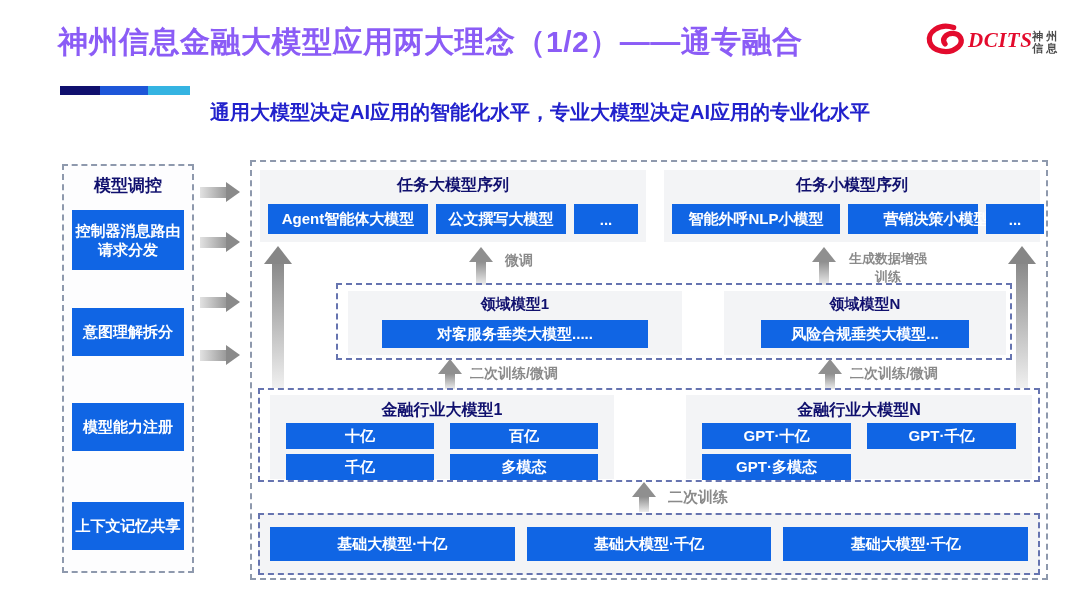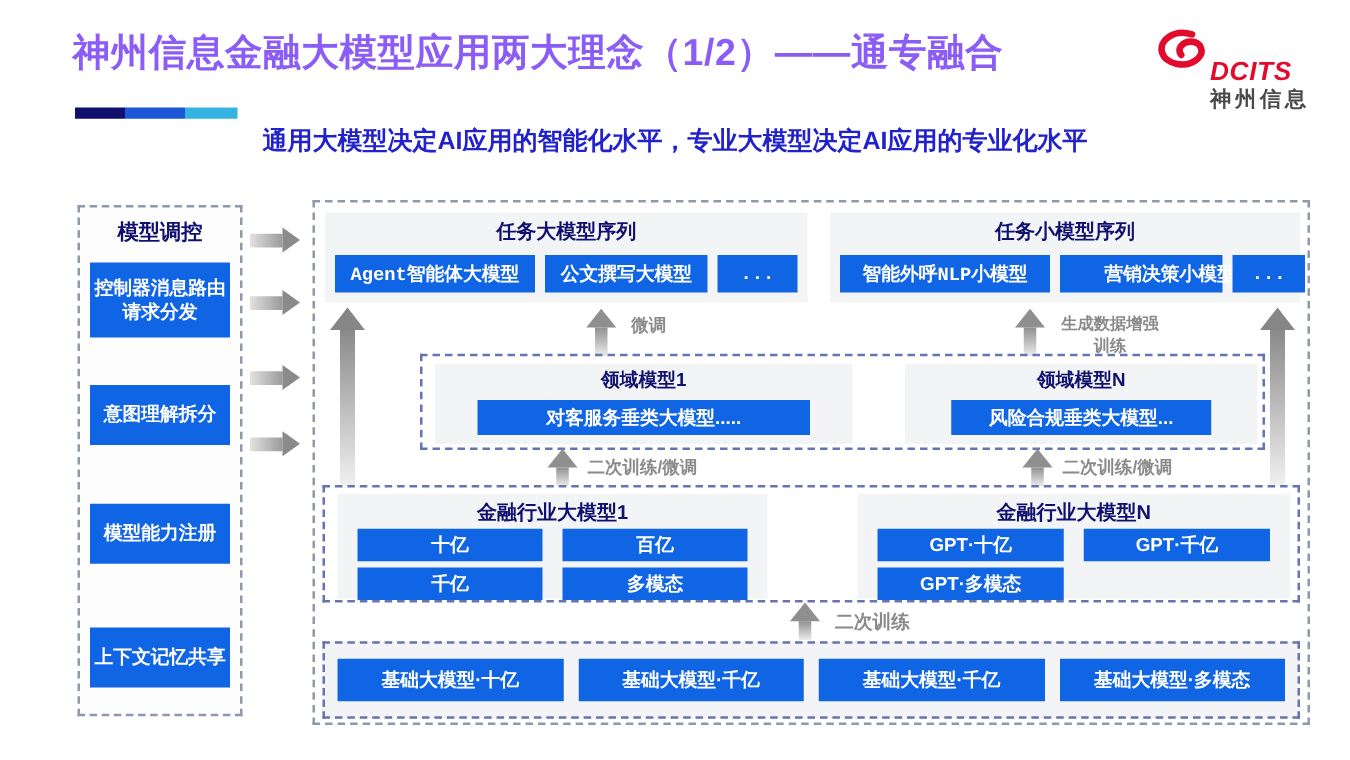--- a/index.html
+++ b/index.html
@@ -10,23 +10,23 @@
 
   
   .slide-title { left:58px; top:22px; font-size:30px; font-weight:bold; color:#8b5cf6; letter-spacing:0.5px; white-space:nowrap; }
   .accent-bar { left:60px; top:86px; width:130px; height:9px; display:flex; }
   .accent-bar .seg1 { width:40px; background:#10106e; }
   .accent-bar .seg2 { width:48px; background:#1e56d8; }
   .accent-bar .seg3 { width:42px; background:#35b4e2; }
   .slide-subtitle { left:150px; top:99px; width:780px; text-align:center; font-size:20px; font-weight:bold; color:#2222cc; white-space:nowrap; }
 
   .logo { right:18px; top:20px; width:140px; display:flex; align-items:flex-start; }
-  .logo-text { display:flex; flex-direction:column; line-height:1.05; margin-top:27px; }
+  .logo-text { display:flex; flex-direction:row; line-height:1.05; margin-top:9px;font-family:Liberation Serif, serif; }
   .logo-brand { color:#e30b2d; font-size:21px; font-weight:bold; font-style:italic; letter-spacing:0.5px; }
-  .logo-cn { color:#4a4a4a; font-size:17px; font-weight:bold; letter-spacing:3px; margin-top:2px;text-align:right; }
+  .logo-cn { color:#4a4a4a; font-size:11px; font-weight:bold; letter-spacing:3px; margin-top:2px; }
 
   
   .sidebar { left:62px; top:164px; width:132px; height:409px; border:2px dashed #8e99ad; background:#fdfdfe; }
   .sidebar-title { position:absolute; left:0; top:8px; width:100%; text-align:center; font-size:17px; font-weight:bold; color:#10106e; }
   .s-item { position:absolute; left:8px; right:8px; background:#1065e4; color:#fff; font-size:15px; font-weight:600; display:flex; align-items:center; justify-content:center; text-align:center; line-height:1.3; padding:2px; }
   .s-item-1 { top:44px;  height:60px; }
   .s-item-2 { top:142px; height:48px; }
   .s-item-3 { top:237px; height:48px; }
   .s-item-4 { top:336px; height:48px; }
 
@@ -46,21 +46,21 @@
   .arrow-label.wrap { white-space:normal; width:86px; text-align:center; font-size:13px; line-height:1.35; }
 
   
   .outer-box { left:250px; top:160px; width:798px; height:420px; border:2px dashed #8e99ad; }
 
   .panel { position:absolute; background:#f3f4f6; }
   .panel-title { position:absolute; left:0; top:5px; width:100%; text-align:center; font-size:16px; font-weight:bold; color:#10106e; white-space:nowrap; }
 
   .chip { background:#1065e4; color:#fff; font-size:15px; font-weight:600; display:flex; align-items:center; justify-content:center; text-align:center; white-space:nowrap; }
 
-  .task-panel { top:170px; height:72px;font-family:Liberation Mono, monospace; }
+  .task-panel { top:170px; height:72px; }
   .task-panel .chip-row { position:absolute; left:8px; top:34px; display:flex; gap:8px; }
   .task-panel .chip { height:30px; }
 
   .dashed-box { position:absolute; border:2px dashed #6674b0; }
 
   .domain-panel { top:6px; height:64px; }
   .domain-panel .chip { position:absolute; top:29px; height:28px; left:50%; transform:translateX(-50%); }
   .domain-panel .panel-title { font-size:15px; top:4px; }
 
   .industry-panel { top:5px; height:84px; }
@@ -208,14 +208,13 @@
 <div class="arrow-up" style="left:632px; top:482px; height:30px;">
     <span class="head"></span>
     <span class="shaft"></span>
   </div>
 <div class="arrow-label" style="left:668px; top:488px; font-size:15px;">二次训练</div>
 
 <div class="abs base-box">
   <div class="chip">基础大模型·十亿</div>
   <div class="chip">基础大模型·千亿</div>
   <div class="chip">基础大模型·千亿</div>
-  <div class="chip">基础大模型·多模态</div>
 </div>
 
 </body></html>

